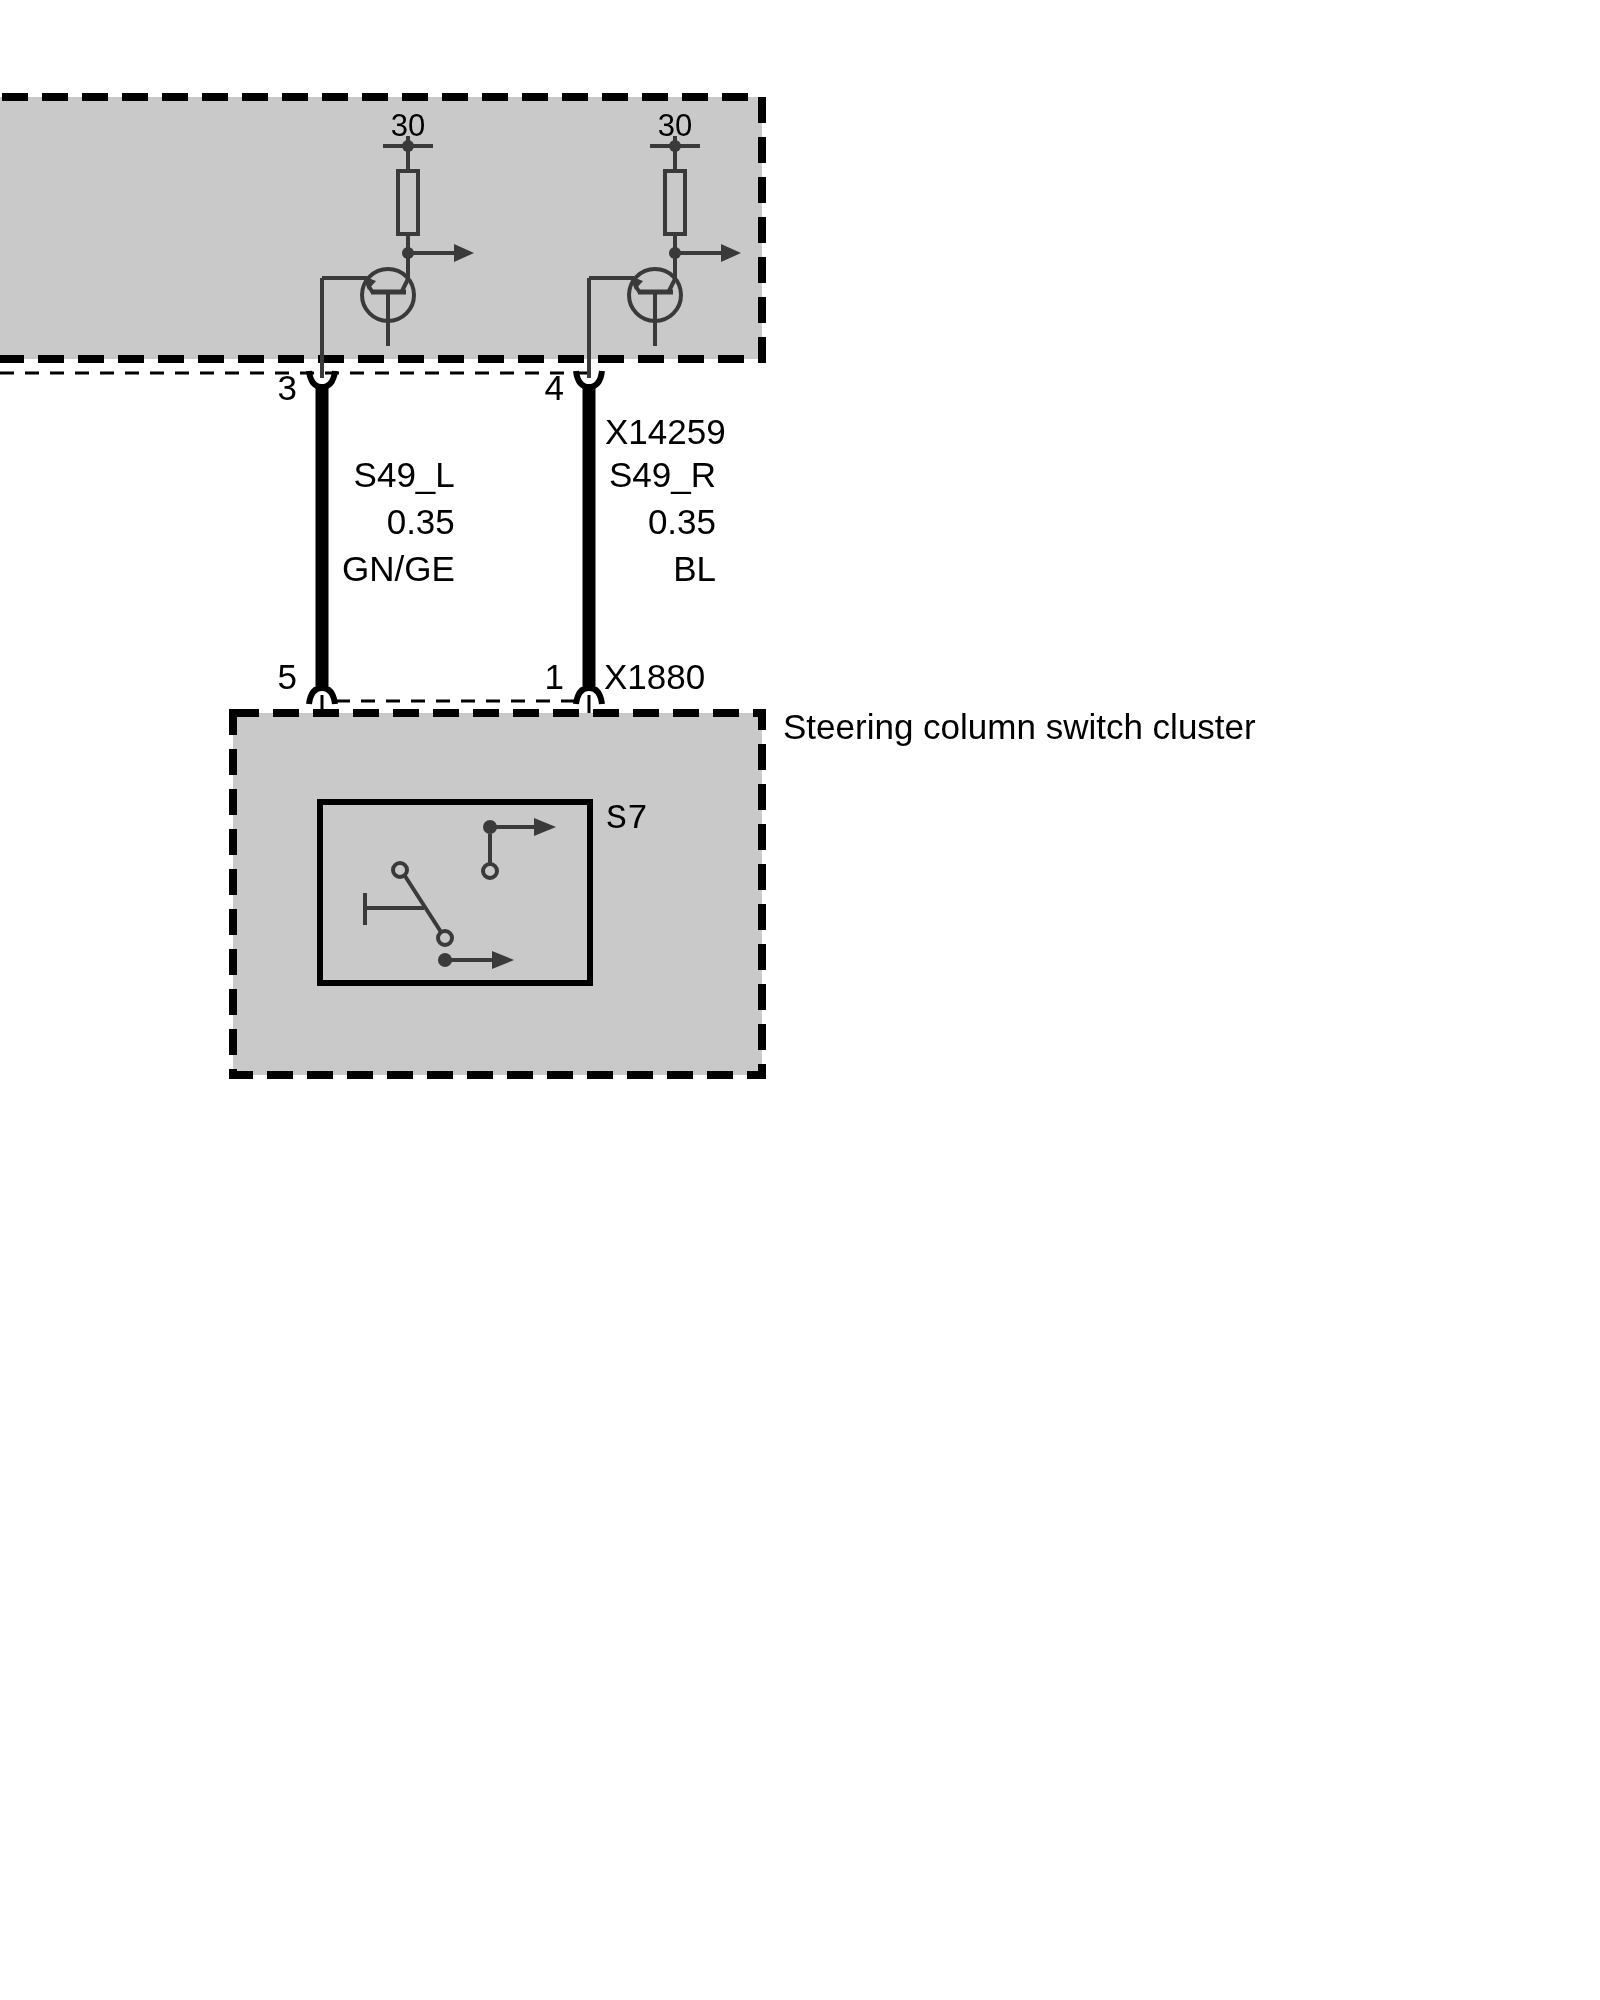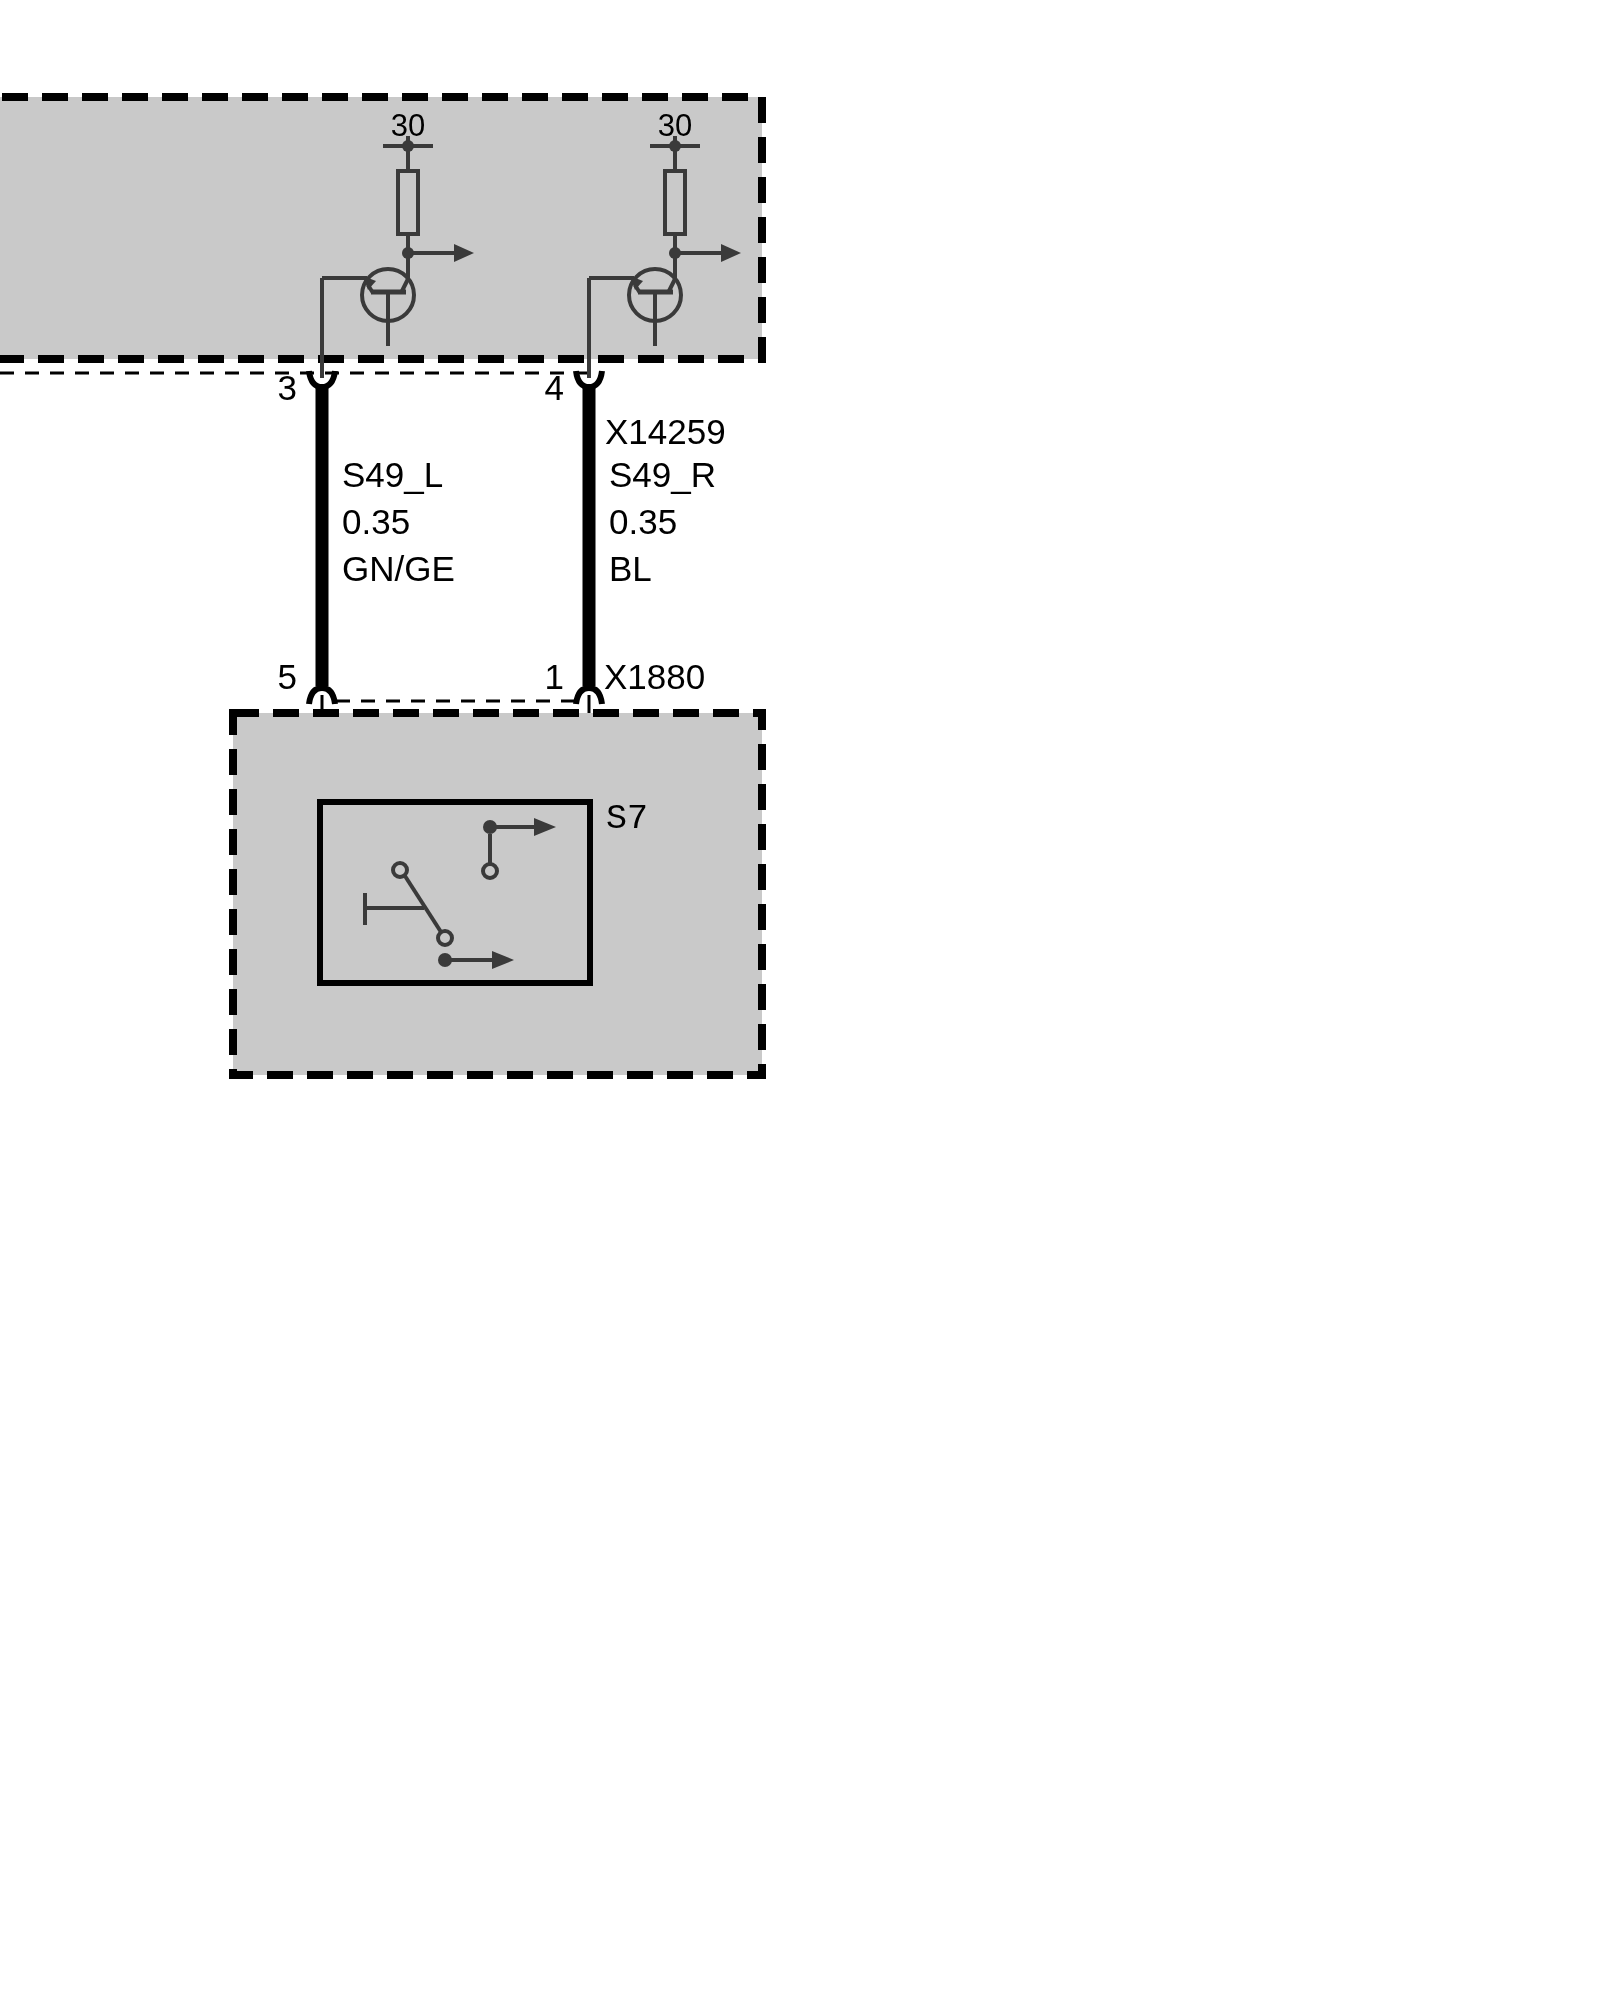--- a/index.html
+++ b/index.html
@@ -12,21 +12,21 @@
   #canvas{
     position:relative;width:1600px;height:1425px;background:var(--bg);
     font-family:"Liberation Sans",sans-serif;color:#000;overflow:hidden;
   }
   #diagram-svg{position:absolute;left:0;top:0;}
   .label{position:absolute;white-space:nowrap;font-size:35px;line-height:35px;}
   .label.sm{font-size:31px;line-height:31px;}
   .pin{width:44px;text-align:right;}
   .t30{width:50px;text-align:center;}
   .mlabel{line-height:43px;}
-  .wlabel{line-height:47px;}
+  .wlabel{line-height:47px;text-align:right;}
   
   .box-fill{fill:var(--module-fill);stroke:none;}
   .border-dash{stroke:var(--wire-black);stroke-width:8;fill:none;stroke-dasharray:26 14;}
   .thin-dash{stroke:var(--wire-black);stroke-width:3;fill:none;stroke-dasharray:14 11;}
   .comp{stroke:var(--component-line);stroke-width:4;fill:none;}
   .comp-thick{stroke:var(--component-line);stroke-width:5;fill:none;}
   .comp-fill{fill:var(--component-line);stroke:none;}
   .wire{stroke:var(--wire-black);stroke-width:13;fill:none;}
   .socket{stroke:var(--wire-black);stroke-width:6;fill:none;}
   .tick{stroke:var(--wire-black);stroke-width:3;fill:none;}
@@ -120,17 +120,18 @@
     <div>S49_R</div>
     <div>0.35</div>
     <div>BL</div>
   </div>
 
   <div class="label pin" style="left:253px;top:659px;">5</div>
   <div class="label pin" style="left:520px;top:659px;">1</div>
   <div class="label" style="left:604px;top:659px;">X1880</div>
 
   <div class="label mlabel" style="left:783px;top:705px;">
+    <div>Steering column switch cluster</div>
   </div>
 
   <div class="label" style="left:606px;top:802px;font-family:Liberation Mono, monospace;">S7</div>
 
 </div>
 
 </body></html>

